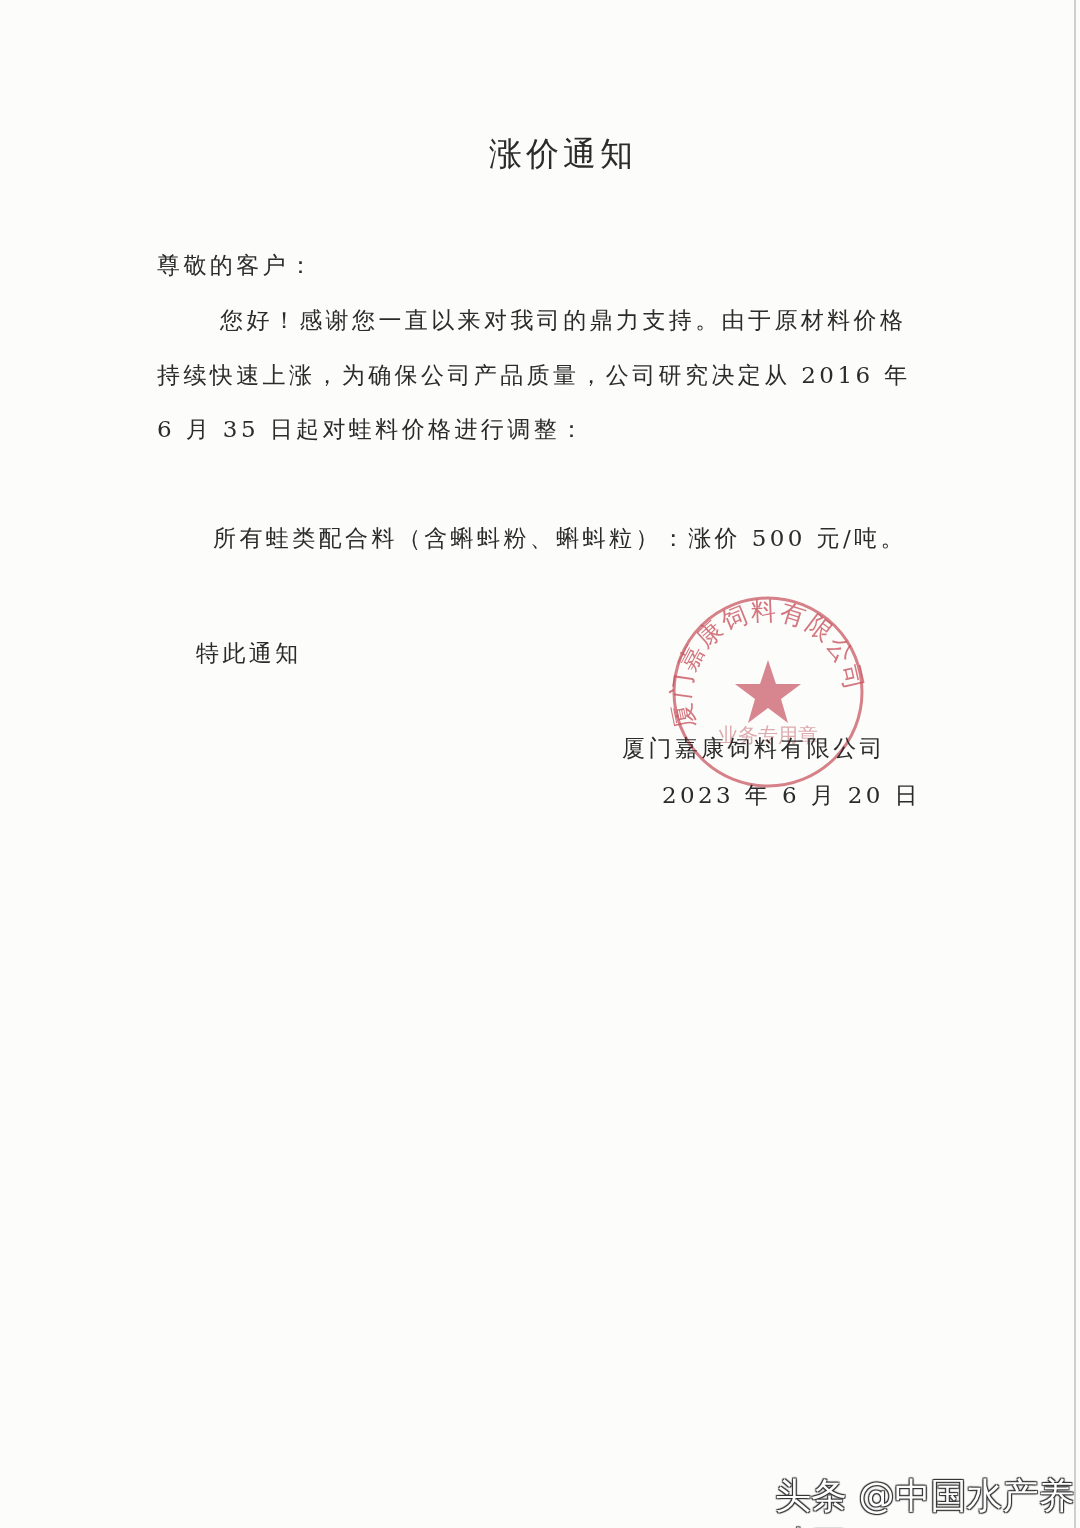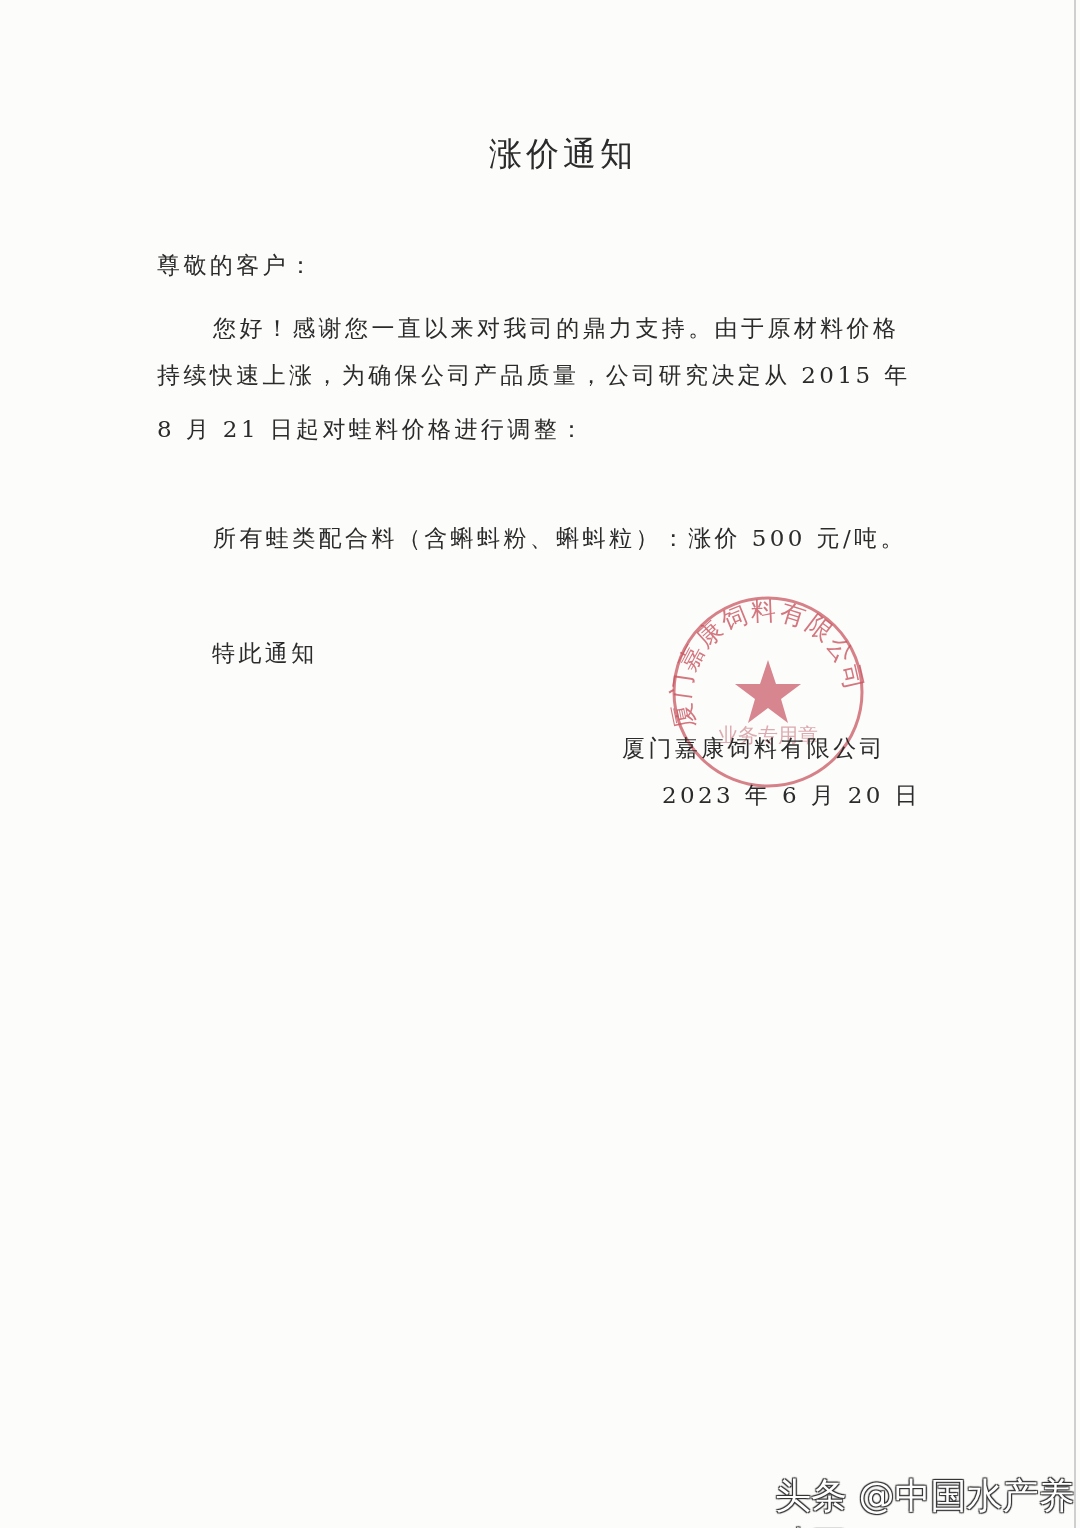--- a/index.html
+++ b/index.html
@@ -23,27 +23,27 @@
 </head>
 <body>
 
 <div class="page">
   <div class="edge"></div>
 
   <div class="title">涨价通知</div>
 
   <div class="line" style="left:157px; top:250px;text-align:right;">尊敬的客户：</div>
 
-  <div class="line" style="left:213px; top:305px;margin-top:8px;">您好！感谢您一直以来对我司的鼎力支持。由于原材料价格</div>
-  <div class="line" style="left:157px; top:360px;">持续快速上涨，为确保公司产品质量，公司研究决定从 2015 年</div>
-  <div class="line" style="left:157px; top:414px;">8 月 21 日起对蛙料价格进行调整：</div>
+  <div class="line" style="left:220px; top:305px;">您好！感谢您一直以来对我司的鼎力支持。由于原材料价格</div>
+  <div class="line" style="left:157px; top:360px;">持续快速上涨，为确保公司产品质量，公司研究决定从 2016 年</div>
+  <div class="line" style="left:157px; top:414px;">6 月 35 日起对蛙料价格进行调整：</div>
 
   <div class="line" style="left:213px; top:523px;">所有蛙类配合料（含蝌蚪粉、蝌蚪粒）：涨价 500 元/吨。</div>
 
-  <div class="line" style="left:212px; top:638px;">特此通知</div>
+  <div class="line" style="left:196px; top:638px;">特此通知</div>
 
   <svg class="stamp" viewBox="0 0 200 200">
     <circle cx="100" cy="100" r="94" fill="none" stroke="#cf6b73" stroke-width="3" opacity="0.85"></circle>
     <defs>
       <path id="arc" d="M 30 140 A 78 78 0 1 1 170 140"></path>
     </defs>
     <text font-size="25" fill="#c95560" opacity="0.8" font-family="DejaVu Serif, serif" letter-spacing="2">
       <textPath href="#arc" startOffset="2%">厦门嘉康饲料有限公司</textPath>
     </text>
     <polygon points="100,68 108,92 133,92 113,107 120,131 100,116 80,131 87,107 67,92 92,92" fill="#d0707a" opacity="0.85"></polygon>

